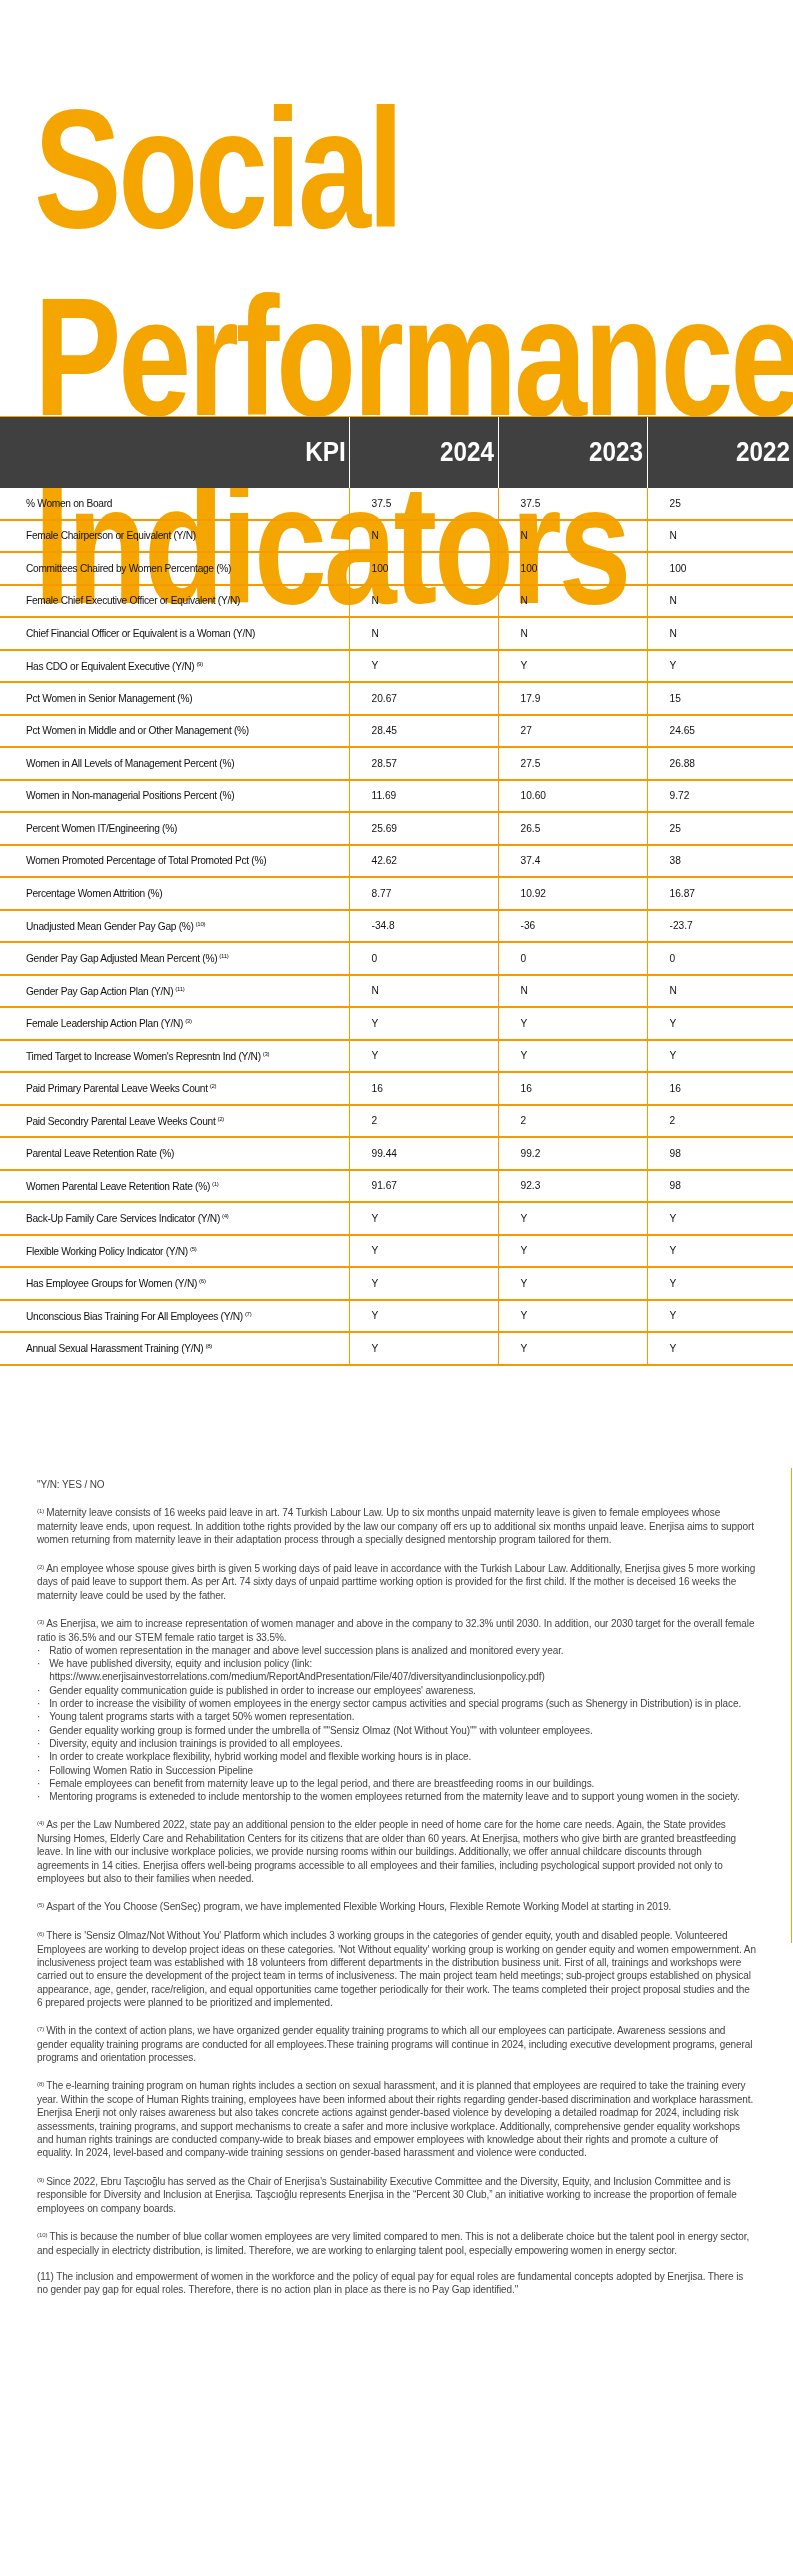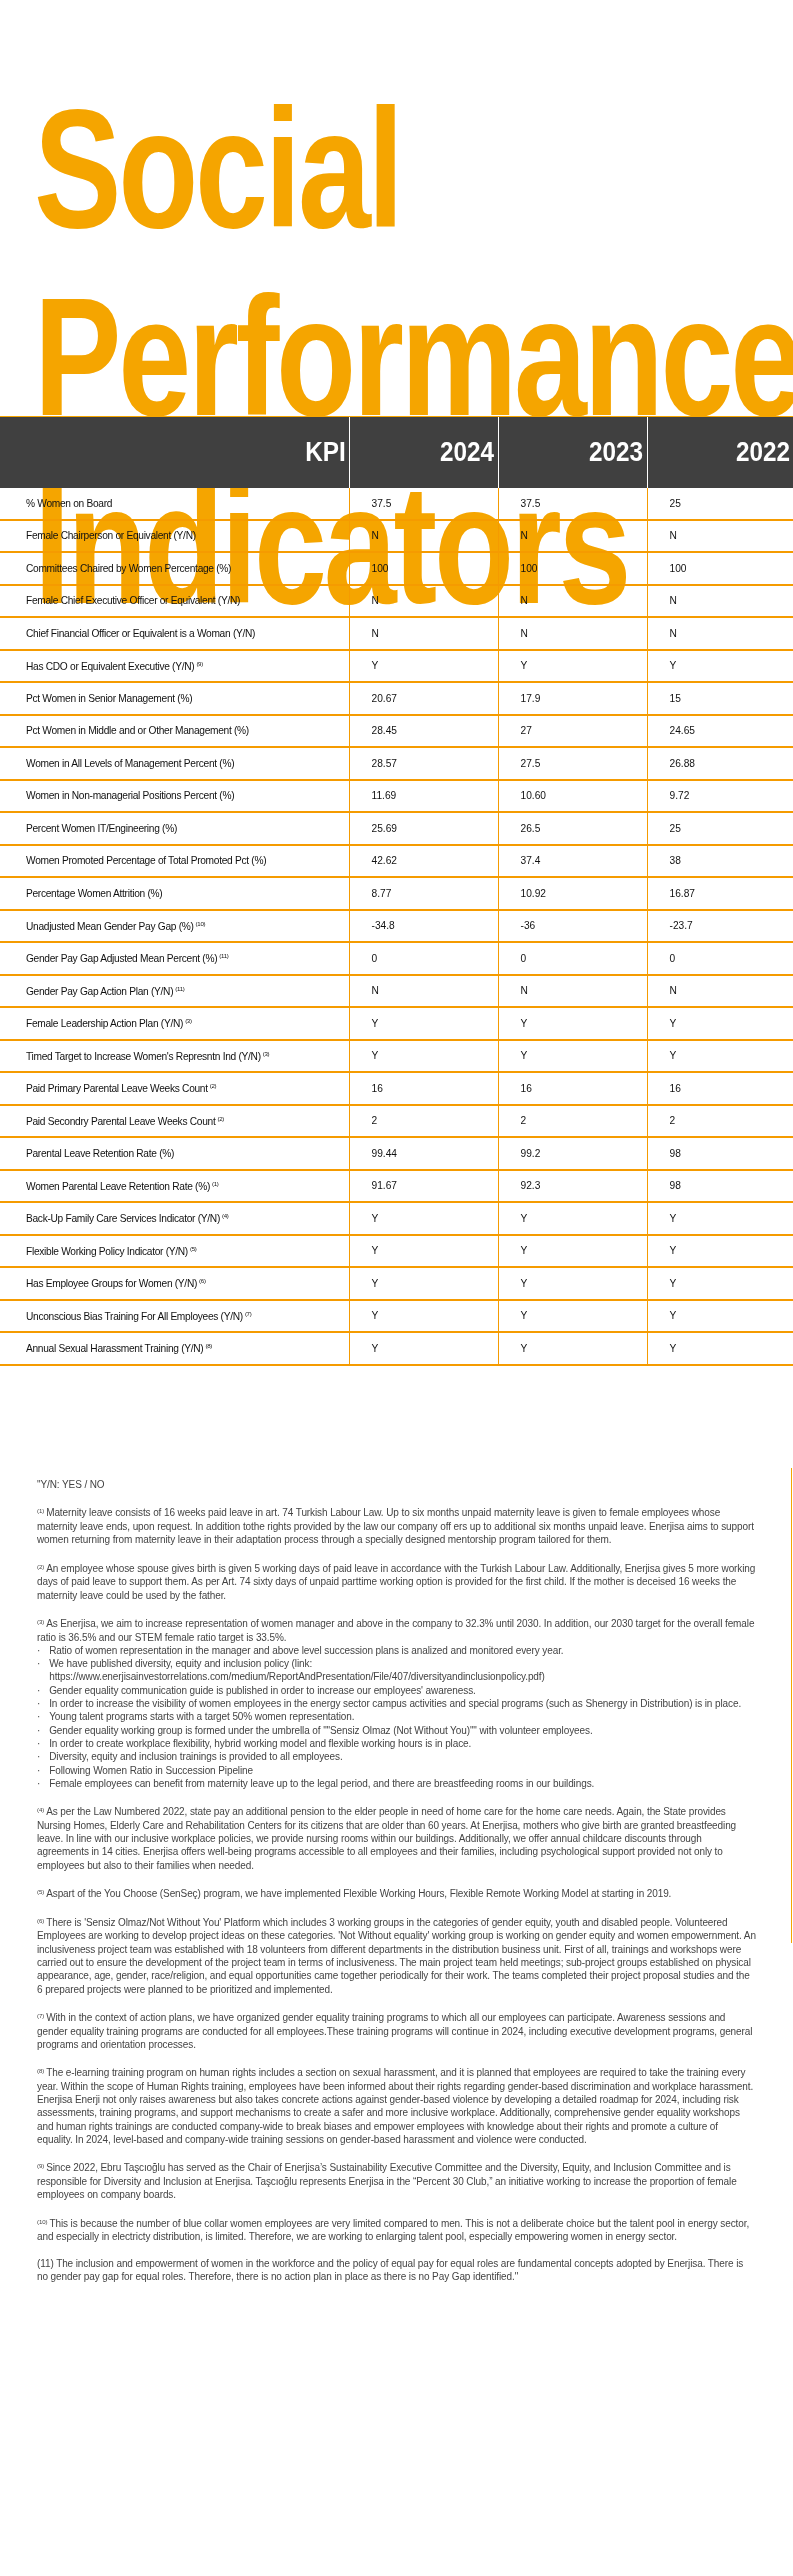--- a/index.html
+++ b/index.html
@@ -224,24 +224,25 @@
       <p><sup>(1)</sup><span>Maternity leave consists of 16 weeks paid leave in art. 74 Turkish Labour Law. Up to six months unpaid maternity leave is given to female employees whose maternity leave ends, upon request. In addition tothe rights provided by the law our company off ers up to additional six months unpaid leave. Enerjisa aims to support women returning from maternity leave in their adaptation process through a specially designed mentorship program tailored for them.</span></p>
       <p><sup>(2)</sup><span>An employee whose spouse gives birth is given 5 working days of paid leave in accordance with the Turkish Labour Law. Additionally, Enerjisa gives 5 more working days of paid leave to support them. As per Art. 74 sixty days of unpaid parttime working option is provided for the first child. If the mother is deceised 16 weeks the maternity leave could be used by the father.</span></p>
       <p><sup>(3)</sup><span>As Enerjisa, we aim to increase representation of women manager and above in the company to 32.3% until 2030. In addition, our 2030 target for the overall female ratio is 36.5% and our STEM female ratio target is 33.5%.</span></p>
       <ul>
         <li> Ratio of women representation in the manager and above level succession plans is analized and monitored every year.</li>
         <li>We have published diversity, equity and inclusion policy (link: https://www.enerjisainvestorrelations.com/medium/ReportAndPresentation/File/407/diversityandinclusionpolicy.pdf)</li>
         <li>Gender equality communication guide is published in order to increase our employees' awareness.</li>
         <li>In order to increase the visibility of women employees in the energy sector campus activities and special programs (such as Shenergy in Distribution) is in place.</li>
         <li>Young talent programs starts with a target 50% women representation.</li>
         <li>Gender equality working group is formed under the umbrella of ""Sensiz Olmaz (Not Without You)"" with volunteer employees.</li>
+        <li> Diversity, equity and inclusion trainings is provided to all employees.</li>
         <li>In order to create workplace flexibility, hybrid working model and flexible working hours is in place.</li>
-        <li> Diversity, equity and inclusion trainings is provided to all employees.</li>
         <li>Following Women Ratio in Succession Pipeline</li>
         <li>Female employees can benefit from maternity leave up to the legal period, and there are breastfeeding rooms in our buildings.</li>
+        <li>Mentoring programs is exteneded to include mentorship to the women employees returned from the maternity leave and to support young women in the society.</li>
       </ul>
       <p><sup>(4)</sup><span>As per the Law Numbered 2022, state pay an additional pension to the elder people in need of home care for the home care needs. Again, the State provides Nursing Homes, Elderly Care and Rehabilitation Centers for its citizens that are older than 60 years. At Enerjisa, mothers who give birth are granted breastfeeding leave. In line with our inclusive workplace policies, we provide nursing rooms within our buildings. Additionally, we offer annual childcare discounts through agreements in 14 cities. Enerjisa offers well-being programs accessible to all employees and their families, including psychological support provided not only to employees but also to their families when needed.</span></p>
       <p><sup>(5)</sup><span>Aspart of the You Choose (SenSeç) program, we have implemented Flexible Working Hours, Flexible Remote Working Model at starting in 2019.</span></p>
       <p><sup>(6)</sup><span>There is 'Sensiz Olmaz/Not Without You' Platform which includes 3 working groups in the categories of gender equity, youth and disabled people. Volunteered Employees are working to develop project ideas on these categories.  'Not Without equality' working group is working on gender equity and women empowernment. An inclusiveness project team was established with 18 volunteers from different departments in the distribution business unit. First of all, trainings and workshops were carried out to ensure the development of the project team in terms of inclusiveness. The main project team held meetings; sub-project groups established on physical appearance, age, gender, race/religion, and equal opportunities came together periodically for their work. The teams completed their project proposal studies and the 6 prepared projects were planned to be prioritized and implemented.</span></p>
       <p><sup>(7)</sup><span>With in the context of action plans, we have organized gender equality training programs to which all our employees can participate. Awareness sessions and gender equality training programs are conducted for all employees.These training programs will continue in 2024, including executive development programs, general programs and orientation processes.</span></p>
       <p><sup>(8)</sup><span>The e-learning training program on human rights includes a section on sexual harassment, and it is planned that employees are required to take the training every year. Within the scope of Human Rights training, employees have been informed about their rights regarding gender-based discrimination and workplace harassment. Enerjisa Enerji not only raises awareness but also takes concrete actions against gender-based violence by developing a detailed roadmap for 2024, including risk assessments, training programs, and support mechanisms to create a safer and more inclusive workplace. Additionally, comprehensive gender equality workshops and human rights trainings are conducted company-wide to break biases and empower employees with knowledge about their rights and promote a culture of equality. In 2024, level-based and company-wide training sessions on gender-based harassment and violence were conducted.</span></p>
       <p><sup>(9)</sup><span>Since 2022, Ebru Taşcıoğlu has served as the Chair of Enerjisa’s Sustainability Executive Committee and the Diversity, Equity, and Inclusion Committee and is responsible for Diversity and Inclusion at Enerjisa. Taşcıoğlu represents Enerjisa in the “Percent 30 Club,” an initiative working to increase the proportion of female employees on company boards.</span></p>
       <p><sup>(10)</sup><span>This is because the number of blue collar women employees are very limited compared to men. This is not a deliberate choice but the talent pool in energy sector, and especially in electricty distribution, is limited. Therefore, we are working to enlarging talent pool, especially empowering women in energy sector.</span></p>
     </div>
   <p>(11) The inclusion and empowerment of women in the workforce and the policy of equal pay for equal roles are fundamental concepts adopted by Enerjisa. There is no gender pay gap for equal roles. Therefore, there is no action plan in place as there is no Pay Gap identified."</p>

